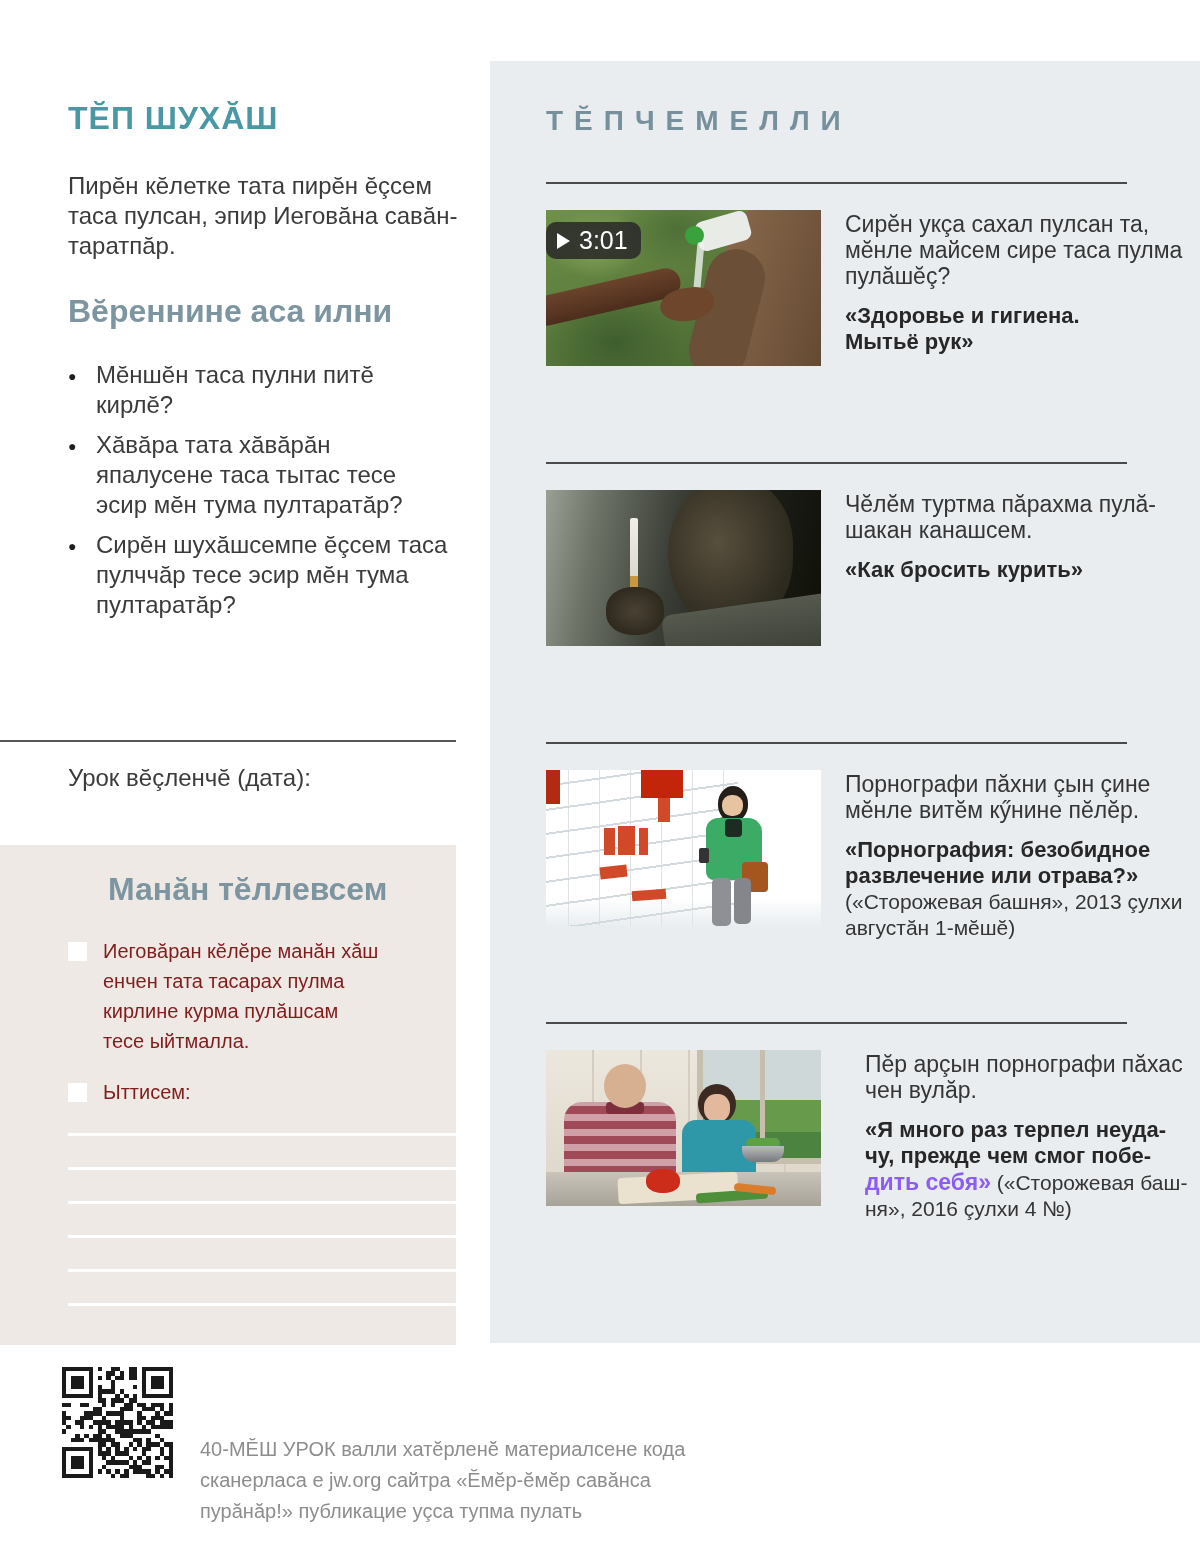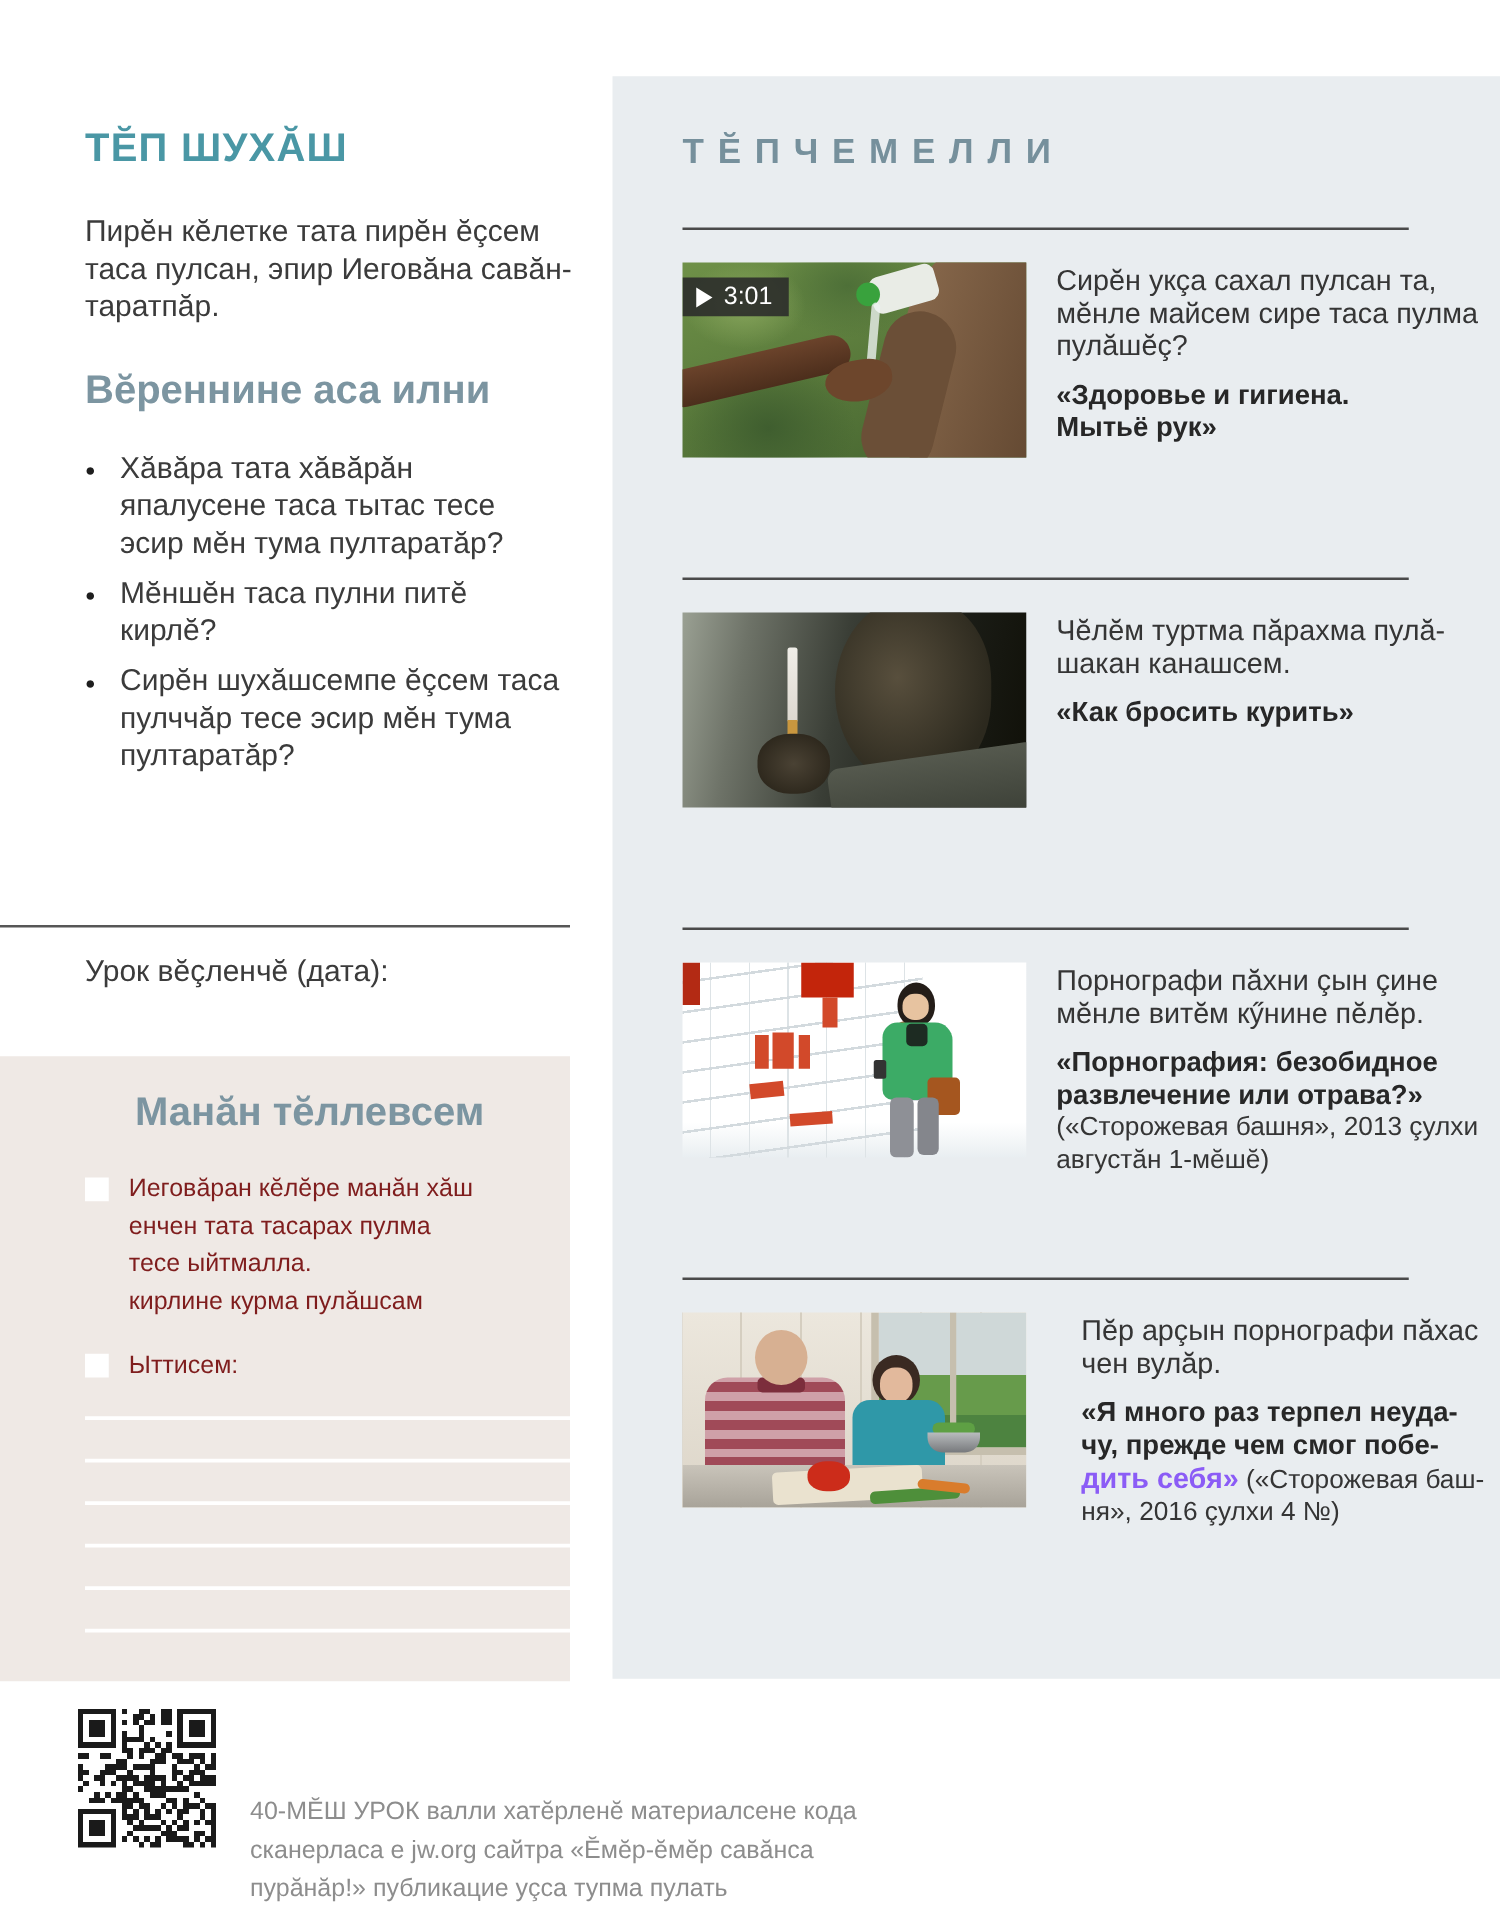--- a/index.html
+++ b/index.html
@@ -60,21 +60,21 @@
   .src-line{font-size:21px;line-height:26px;color:#353535;white-space:nowrap;}
   .mix-line{white-space:nowrap;font-size:23px;line-height:26px;}
   .mix-line .b{font-weight:700;color:#8b5cf6;}
   .mix-line .r{font-size:21px;color:#353535;}
 
   
   .badge{
     position:absolute;left:0;top:12px;
     display:flex;align-items:center;gap:9px;
     background:rgba(42,42,42,0.88);color:#fff;
-    padding:4px 13px 4px 11px;font-size:20px;
+    padding:4px 13px 4px 11px;font-size:25px;border-radius:10px;
   }
   .play-tri{width:0;height:0;border-left:13px solid #fff;border-top:8px solid transparent;border-bottom:8px solid transparent;}
 
   
   .t1{background:
       radial-gradient(70px 50px at 18% 22%, #86a45b, rgba(0,0,0,0) 70%),
       radial-gradient(90px 60px at 48% 12%, #4e7038, rgba(0,0,0,0) 70%),
       radial-gradient(80px 55px at 88% 25%, #5d8340, rgba(0,0,0,0) 70%),
       radial-gradient(100px 80px at 25% 85%, #3f5e2f, rgba(0,0,0,0) 70%),
       linear-gradient(160deg,#6f9148,#44632f);}
@@ -151,38 +151,38 @@
 
 <div class="abs lead">
   <div class="nowrap">Пирĕн кĕлетке тата пирĕн ĕçсем</div>
   <div class="nowrap">таса пулсан, эпир Иеговăна савăн-</div>
   <div class="nowrap">таратпăр.</div>
 </div>
 
 <div class="abs review-heading">Вĕреннине аса илни</div>
 
 <ul class="abs bullets">
+  <li>Мĕншĕн таса пулни питĕ кирлĕ?</li>
   <li>Хăвăра тата хăвăрăн япалусене таса тытас тесе эсир мĕн тума пултаратăр?</li>
-  <li>Мĕншĕн таса пулни питĕ кирлĕ?</li>
   <li>Сирĕн шухăшсемпе ĕçсем таса пулччăр тесе эсир мĕн тума пултаратăр?</li>
 </ul>
 
 <div class="abs left-rule"></div>
 
 <div class="abs date-label">Урок вĕçленчĕ (дата):</div>
 
 <div class="abs goals-box">
   <div class="abs goals-heading">Манăн тĕллевсем</div>
 
   <div class="abs checkbox" style="left:68px;top:97px;"></div>
   <div class="abs goal-text" style="left:103px;top:91px;">
     <div class="nowrap">Иеговăран кĕлĕре манăн хăш</div>
     <div class="nowrap">енчен тата тасарах пулма</div>
+    <div class="nowrap">кирлине курма пулăшсам</div>
     <div class="nowrap">тесе ыйтмалла.</div>
-    <div class="nowrap">кирлине курма пулăшсам</div>
   </div>
 
   <div class="abs checkbox" style="left:68px;top:238px;"></div>
   <div class="abs goal-text nowrap" style="left:103px;top:232px;">Ыттисем:</div>
 
   <div class="abs write-line" style="top:288px;"></div>
   <div class="abs write-line" style="top:322px;"></div>
   <div class="abs write-line" style="top:356px;"></div>
   <div class="abs write-line" style="top:390px;"></div>
   <div class="abs write-line" style="top:424px;"></div>

